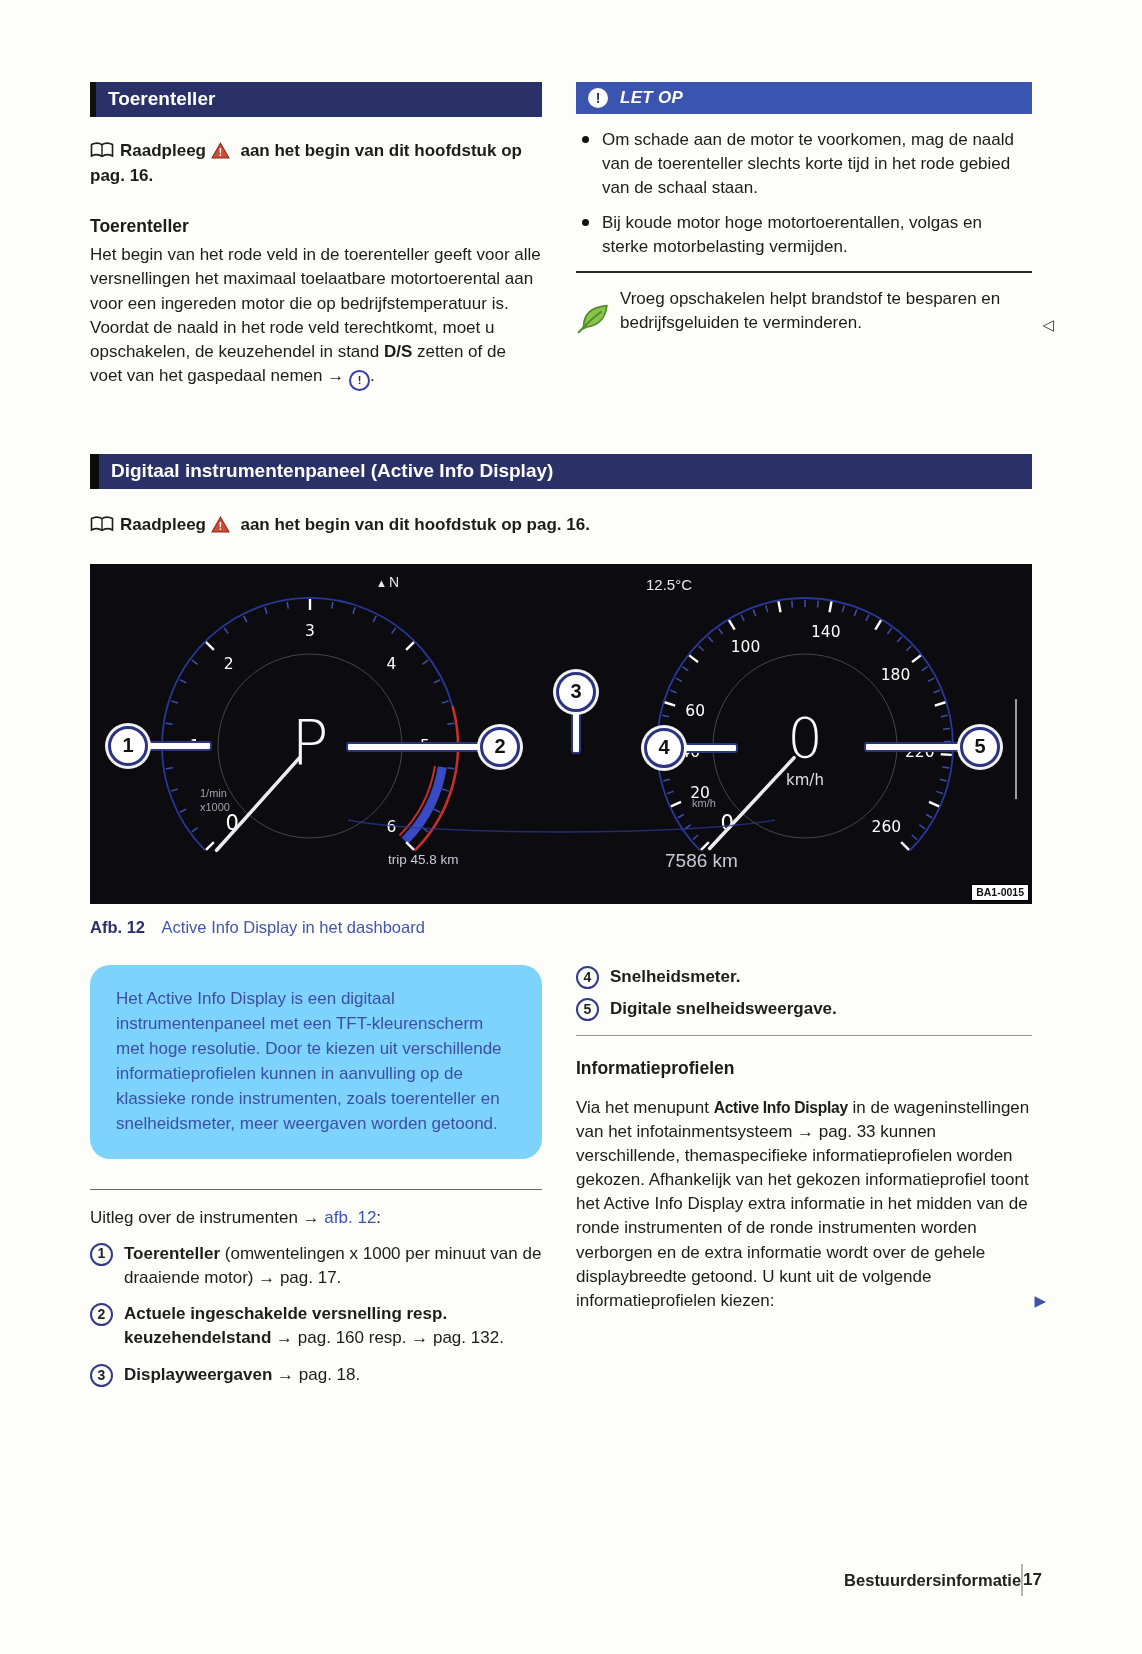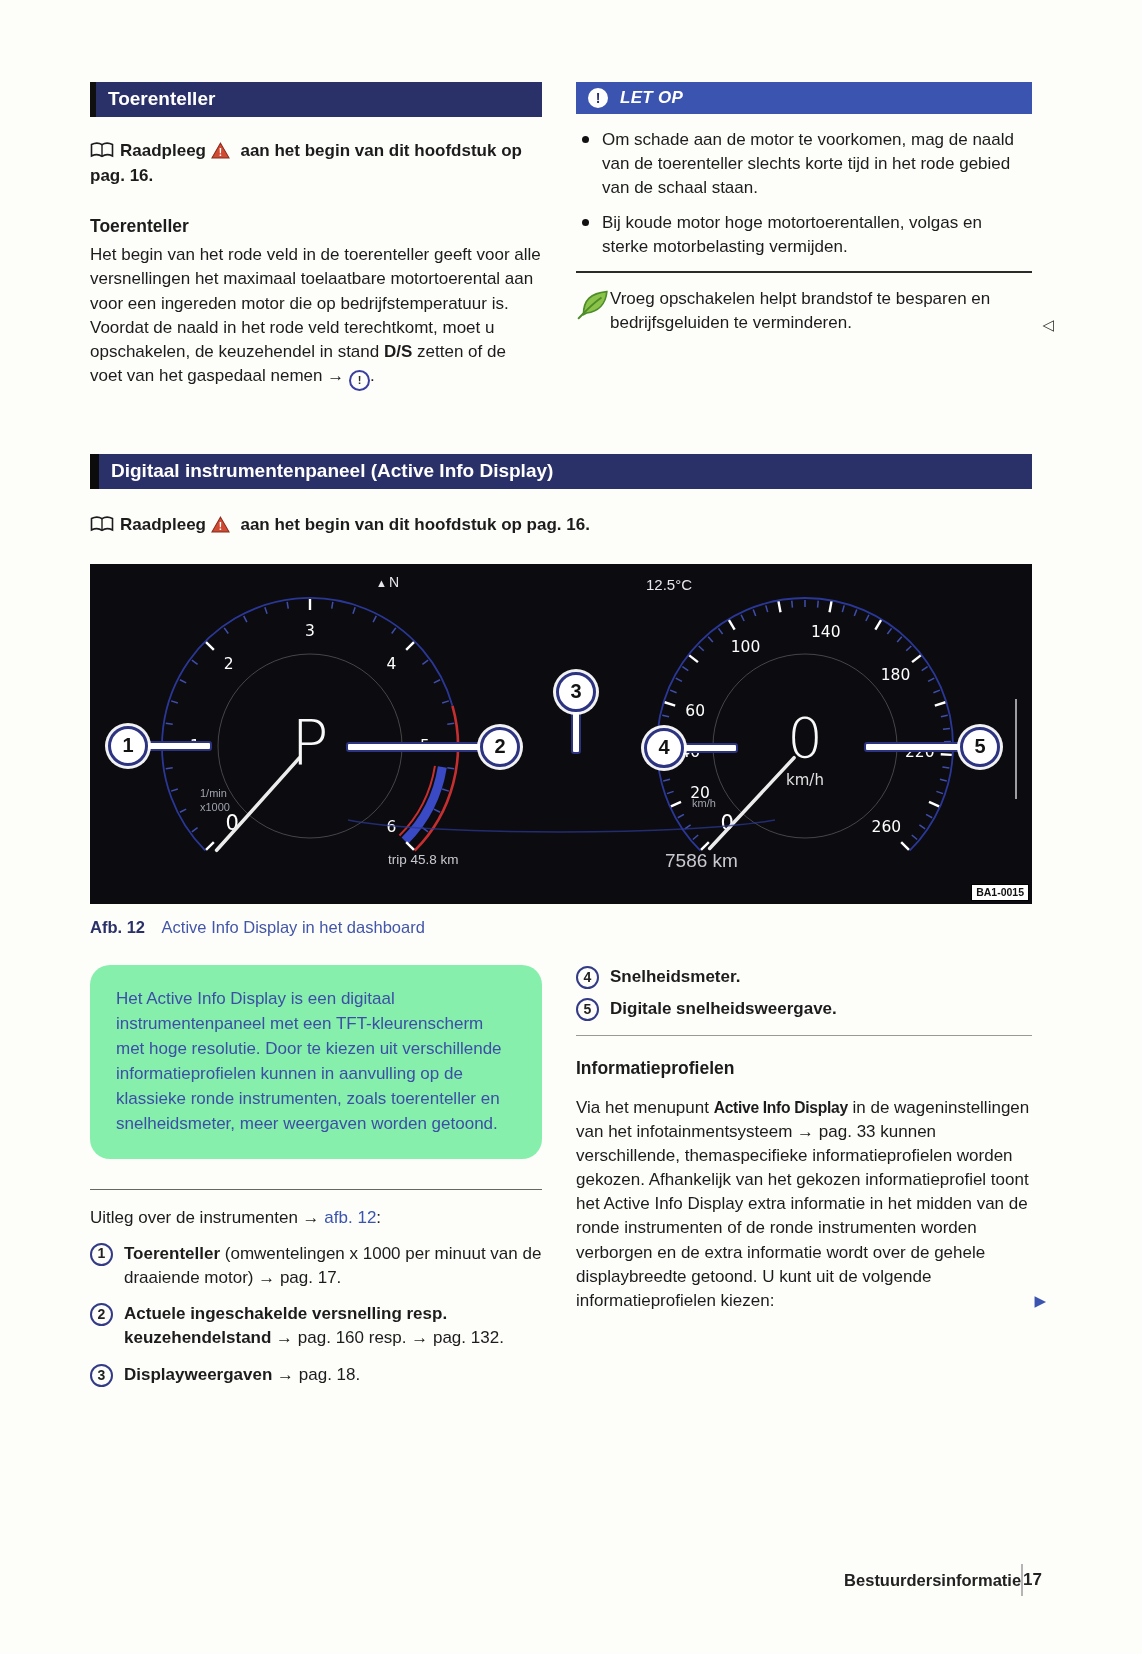--- a/index.html
+++ b/index.html
@@ -54,21 +54,21 @@
     color:#27306b;font-weight:bold;font-size:14px;flex:0 0 20px;
   }
   .bullet-list{margin:14px 0 0 0;padding:0;list-style:none;font-size:17px;line-height:1.4;}
   .bullet-list li{position:relative;padding-left:26px;margin-bottom:12px;}
   .bullet-list li::before{content:"";position:absolute;left:6px;top:8px;width:7px;height:7px;border-radius:50%;background:#111;}
 
   .hr-dark{border:none;border-top:2px solid #2b2b2b;margin:10px 0 0 0;}
   .hr-mid{border:none;border-top:1.5px solid #666;margin:0;}
   .hr-light{border:none;border-top:1.5px solid #999;margin:0;}
 
-  .eco-note{display:flex;margin-top:14px;font-size:17px;line-height:1.4;align-items:flex-start;}
+  .eco-note{display:flex;gap:10px;margin-top:14px;font-size:17px;line-height:1.4;align-items:flex-end;}
   .eco-note svg{flex:0 0 34px;margin-top:2px;}
   .end-marker{align-self:flex-end;color:#333;font-size:15px;margin-right:-22px;margin-left:2px;}
 
   
   .figure{
     position:relative;margin-top:26px;
     width:942px;height:340px;background:#0b0b10;
   }
   .figure svg.gauge{position:absolute;width:300px;height:300px;}
   .fig-label{position:absolute;color:#9fa3ad;font-size:11px;line-height:1.3;}
@@ -89,21 +89,21 @@
     font-size:10.5px;font-weight:bold;padding:0 4px;line-height:15px;
   }
   .scan-line{position:absolute;left:925px;top:135px;width:2px;height:100px;background:#cfd0d6;opacity:.75;}
 
   .caption{margin-top:14px;font-size:16.5px;}
   .caption .cap-label{font-weight:bold;color:#2a3068;}
   .caption .cap-text{color:#4356a8;margin-left:12px;}
 
   
   .info-box{
-    background:#86efac;color:#3c4ea6;
+    background:#7dd3fc;color:#3c4ea6;
     border-radius:20px;padding:22px 26px;
     font-size:17px;line-height:1.47;
   }
 
   .intro-line{font-size:17px;margin:18px 0 14px 0;}
   .link-blue{color:#3b54af;}
 
   .num-item{display:flex;gap:11px;margin-bottom:13px;font-size:17px;line-height:1.4;}
   .cnum{
     flex:0 0 23px;width:23px;height:23px;border-radius:50%;

